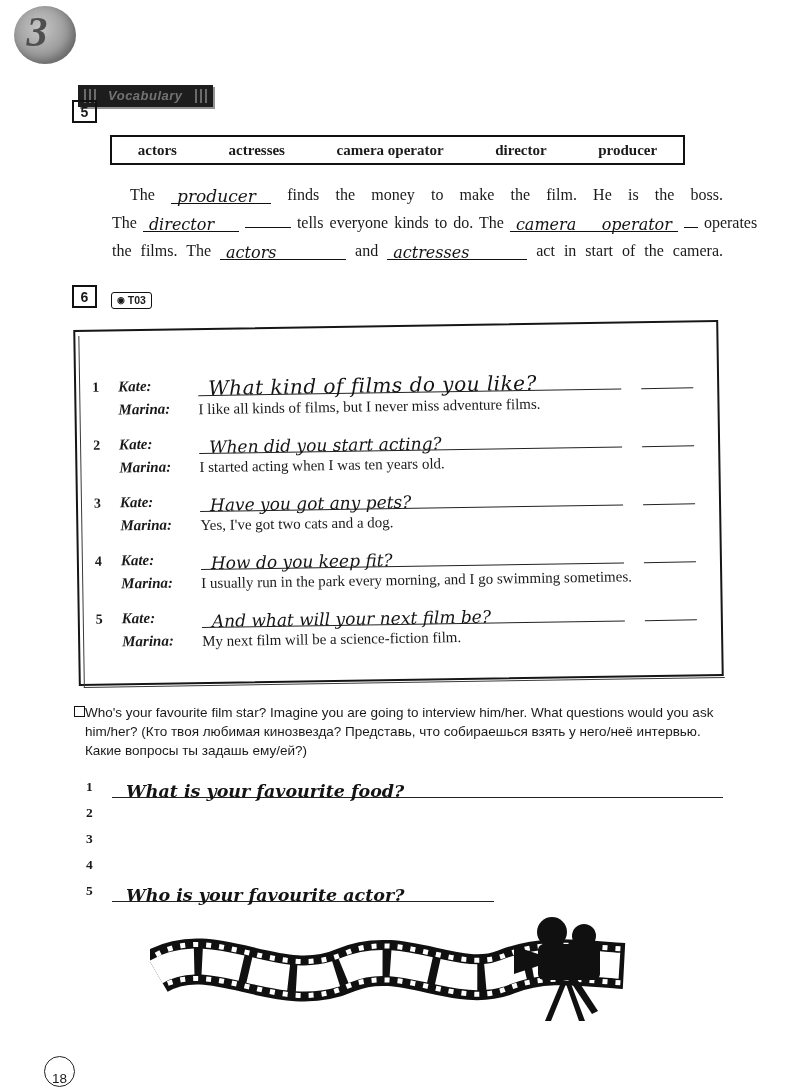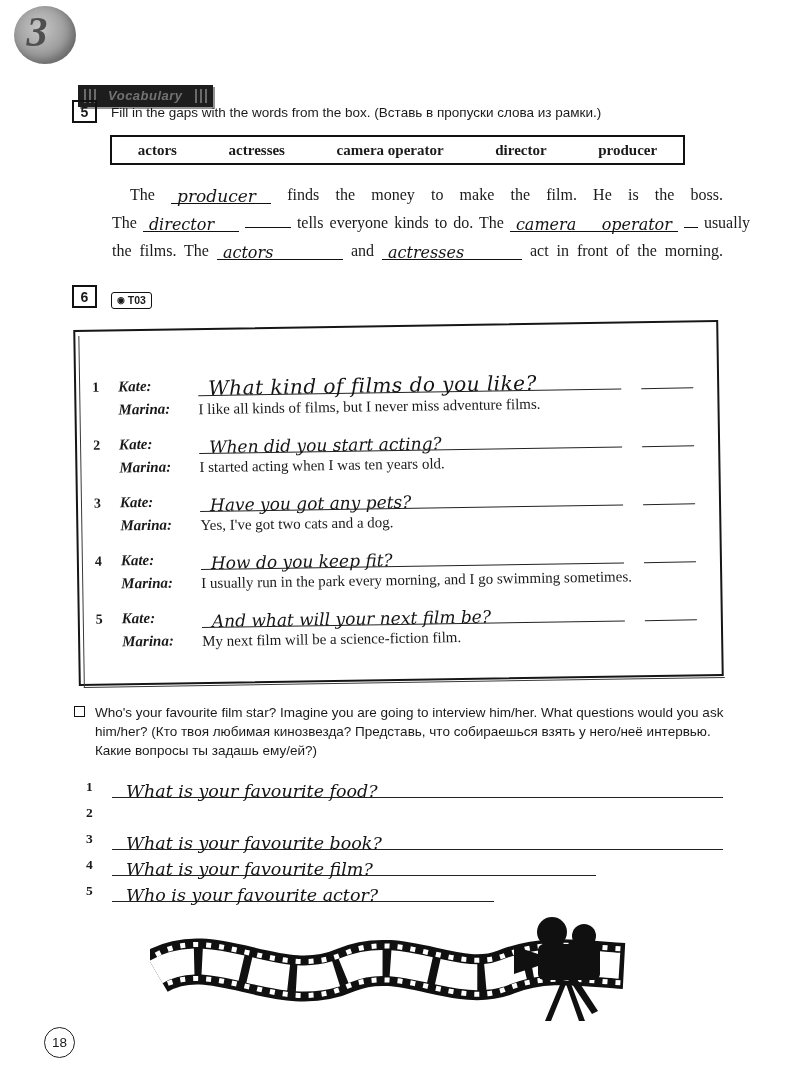--- a/index.html
+++ b/index.html
@@ -126,66 +126,65 @@
   .q-fill .hand { font-size: 17px; position: relative; top: 3px; }
   .q-fill .hand.hand-lg { font-size: 20px; letter-spacing: 0.5px; }
   .q-tail { flex: 0 0 52px; height: 1px; border-bottom: 1.4px solid #222; margin-left: 12px; }
   .m-row { display: flex; gap: 8px; padding-left: 26px; margin-top: 4px; }
   .m-label {
     flex: none; width: 72px;
     font-family: "Liberation Serif", serif; font-weight: bold; font-style: italic; font-size: 15px;
   }
   .m-text { font-family: "Liberation Serif", serif; font-size: 15px; line-height: 19px; }
 
-  .task3 { display: flex; gap: 10px; margin: 22px 58px 12px 74px; font-size: 13.5px; line-height: 19px; }
+  .task3 { display: flex; margin: 22px 58px 12px 74px; font-size: 13.5px; line-height: 19px; }
   .checkbox { flex: none; width: 11px; height: 11px; border: 1.7px solid #111; margin-top: 3px; }
 
   .answers { margin: 6px 62px 0 86px; }
   .ans-row { display: flex; align-items: flex-end; gap: 12px; height: 26px; }
   .ans-num {
     flex: none; width: 14px;
     font-family: "Liberation Serif", serif; font-weight: bold; font-size: 13.5px;
     padding-bottom: 3px;
   }
   .ans-line {
     flex: 1; align-self: flex-end;
     border-bottom: 1.3px solid #222; padding-left: 14px; line-height: 1;
   }
-  .ans-line .hand { font-size: 17.5px; position: relative; top: 3px; }
+  .ans-line .hand { font-size: 17.5px; position: relative; top: 3px; font-weight: bold; }
   .ans-line.w78 { flex: 0 0 76%; }
   .ans-line.w62 { flex: 0 0 60%; }
   .ans-spacer { flex: 1; }
 
   .film { display: block; margin: 6px 0 0 150px; }
 
   .page-num {
-    position: absolute; left: 44px; top: 1027px;
+    position: absolute; left: 44px; top: 1056px;
     width: 31px; height: 31px; border: 1.6px solid #222; border-radius: 50%;
-    display: flex; align-items: center; justify-content: center;
+    display: flex; align-items: flex-end; justify-content: center;
     font-size: 13.5px;
   }
 </style>
 </head>
 <body>
 
 <div class="corner-blob">
   <span class="num3">3</span>
 </div>
 
 <div class="vocab-tab">
   <span>Vocabulary</span>
 </div>
 
 <div class="main">
 
   <div class="ex-header">
     <div class="num-box">
       <span>5</span>
     </div>
-    <div class="instruction">Fill in the gaps with the words from the box. (Вставь в пропуски слова из рамки.)</div>
   </div>
 
   <div class="word-box">
     <span>actors</span>
     <span>actresses</span>
     <span>camera operator</span>
     <span>director</span>
     <span>producer</span>
   </div>
 
@@ -195,28 +194,28 @@
       <span class="gap g-producer"><span class="hand">producer</span></span>
       <span>finds the money to make the film. He is the boss.</span>
     </div>
     <div class="gp-line">
       <span>The</span>
       <span class="gap g-director"><span class="hand">director</span></span>
       <span class="gap g-short"></span>
       <span>tells everyone kinds to do. The</span>
       <span class="gap g-camop"><span class="hand">camera operator</span></span>
       <span class="gap g-tiny"></span>
-      <span>usually</span>
+      <span>operates</span>
     </div>
     <div class="gp-line">
       <span>the films. The</span>
       <span class="gap g-actors"><span class="hand">actors</span></span>
       <span>and</span>
       <span class="gap g-actresses"><span class="hand">actresses</span></span>
-      <span>act in front of the morning.</span>
+      <span>act in start of the camera.</span>
     </div>
   </div>
 
   <div class="ex-header ex6">
     <div class="num-box">
       <span>6</span>
     </div>
     <div class="instruction">
       <span class="audio-tag">
         <span class="audio-dot">◉</span>
@@ -302,25 +301,23 @@
   <div class="answers">
     <div class="ans-row">
       <span class="ans-num">1</span>
       <span class="ans-line"><span class="hand">What is your favourite food?</span></span>
     </div>
     <div class="ans-row">
       <span class="ans-num">2</span>
     </div>
     <div class="ans-row">
       <span class="ans-num">3</span>
-      <span class="ans-line"><span class="hand">What is your favourite book?</span></span>
     </div>
     <div class="ans-row">
       <span class="ans-num">4</span>
-      <span class="ans-line w78"><span class="hand">What is your favourite film?</span></span>
       <span class="ans-spacer"></span>
     </div>
     <div class="ans-row">
       <span class="ans-num">5</span>
       <span class="ans-line w62"><span class="hand">Who is your favourite actor?</span></span>
       <span class="ans-spacer"></span>
     </div>
   </div>
 
   <svg class="film" width="480" height="118" viewBox="0 0 480 118" aria-hidden="true">

